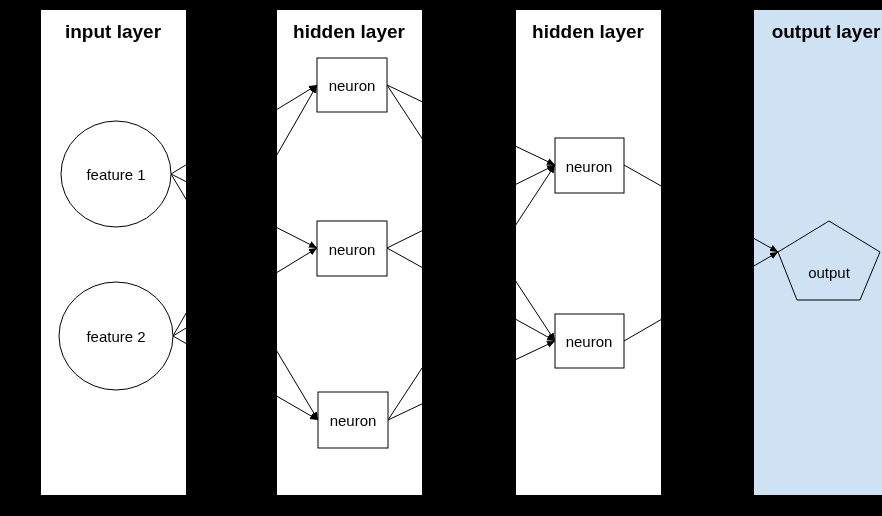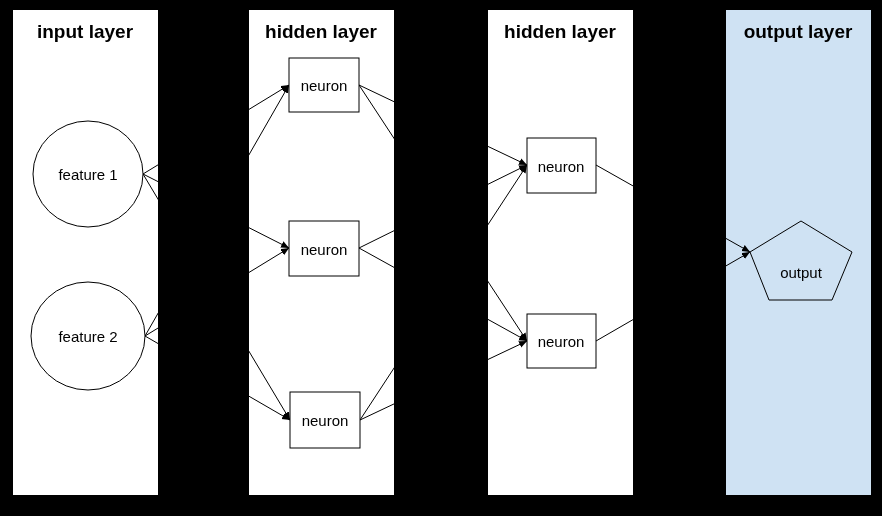--- a/index.html
+++ b/index.html
@@ -7,20 +7,21 @@
     padding: 0;
     background: #000000;
     width: 882px;
     height: 516px;
     overflow: hidden;
   }
   .canvas-wrap {
     position: relative;
     width: 708px;
     height: 516px;
+    padding-left: 28px;
   }
   svg {
     display: block;
   }
   .panel {
     stroke: none;
   }
   .panel-title {
     font-family: "Liberation Sans", sans-serif;
     font-size: 19px;

